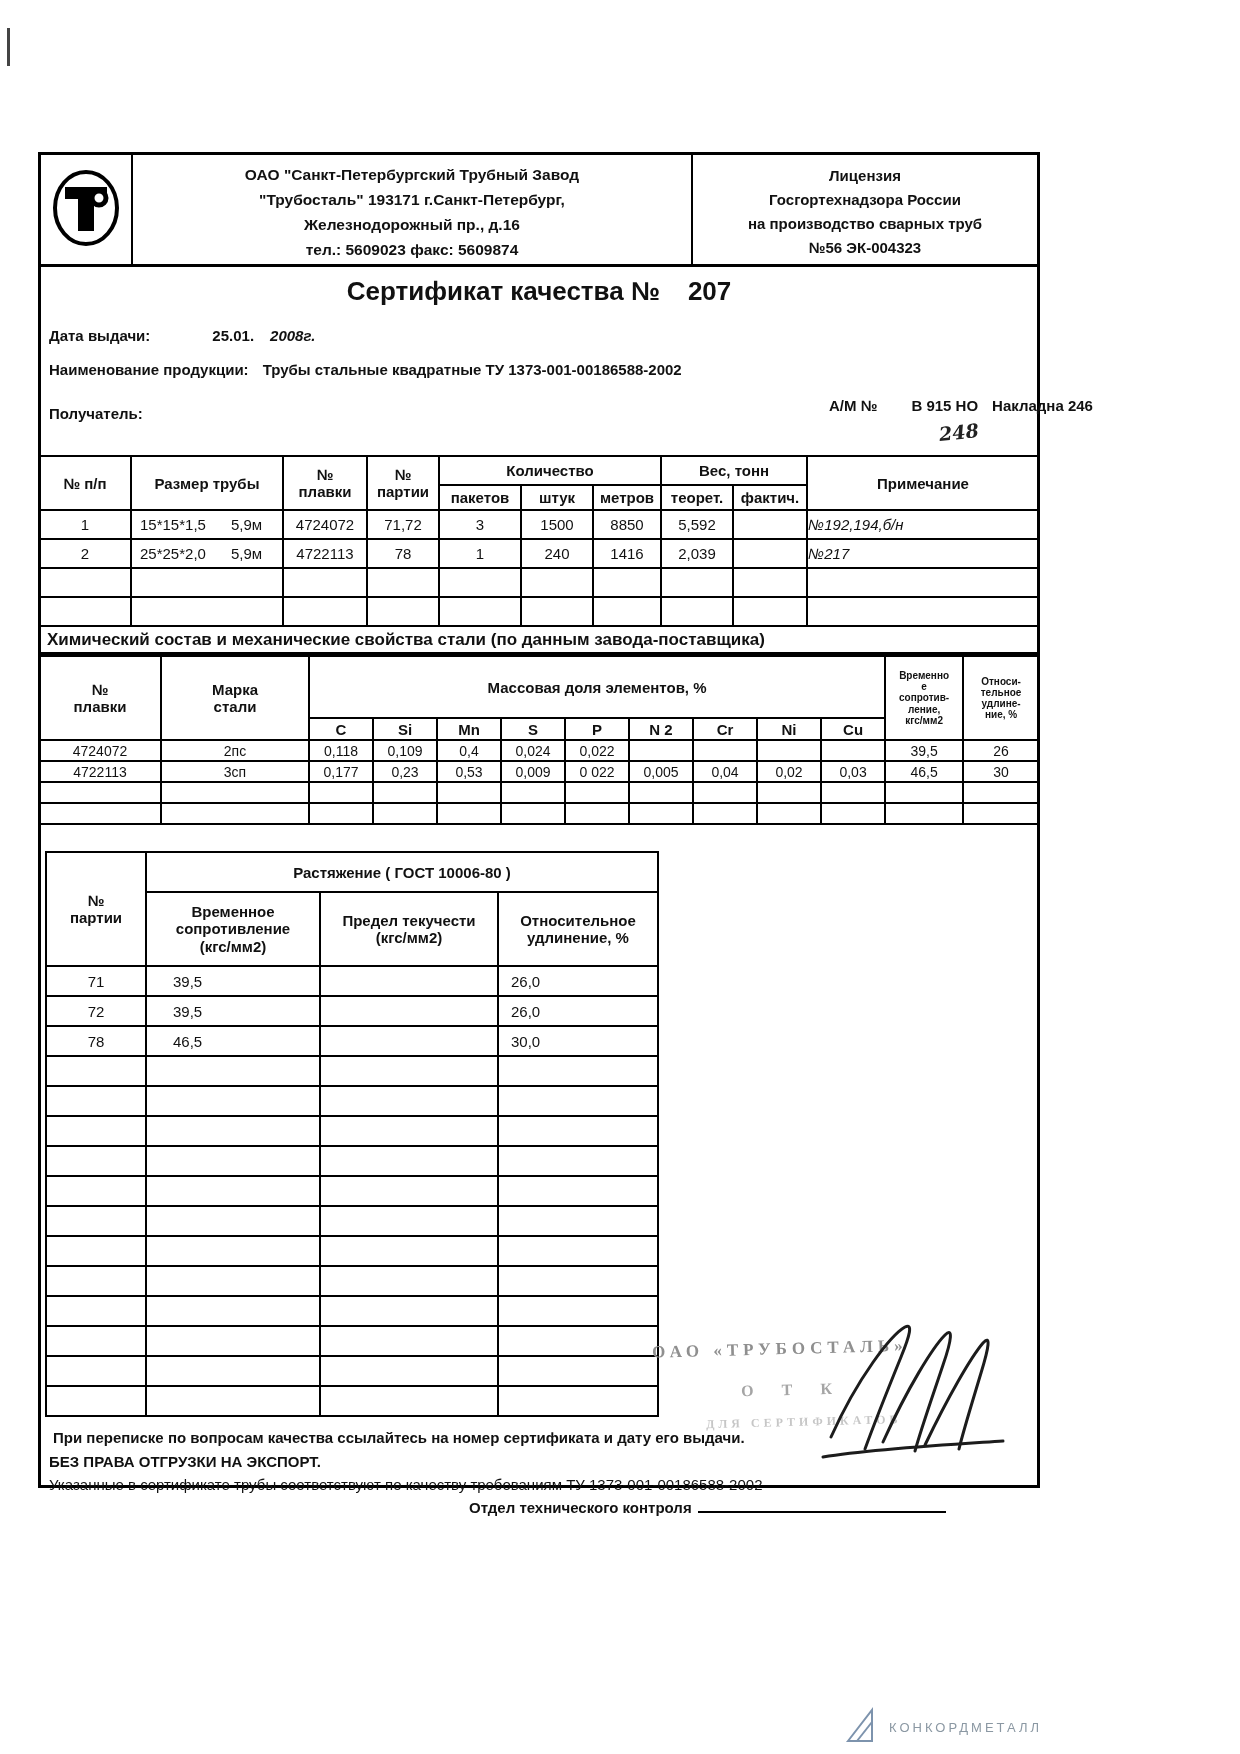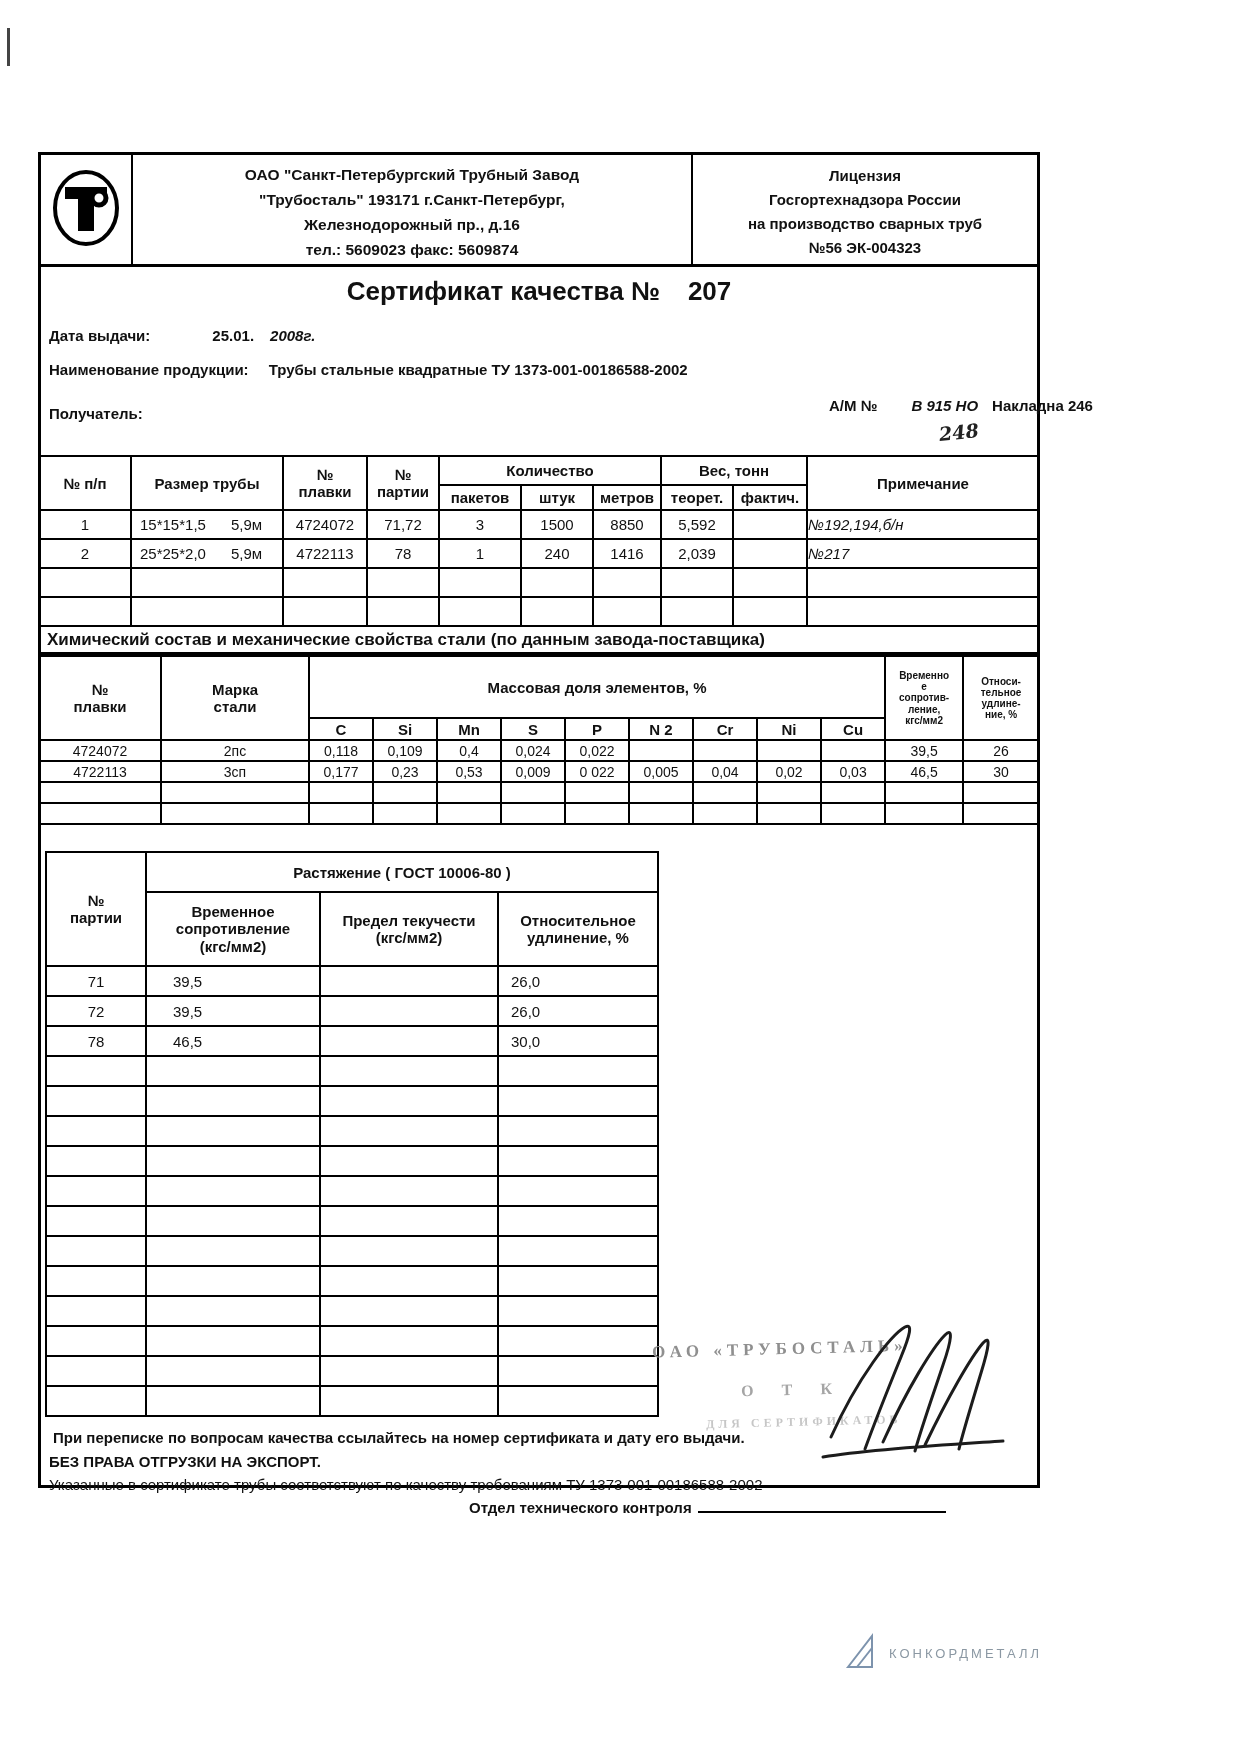--- a/index.html
+++ b/index.html
@@ -23,24 +23,24 @@
   .hdr-license { flex:1; text-align:center; padding-top:9px; font-weight:700; font-size:15px; line-height:24px; }
 
   
   .title-row { height:46px; text-align:center; padding-top:9px; font-size:26px; font-weight:700; }
   .title-num { margin-left:28px; }
   .meta { position:relative; height:142px; font-size:15px; font-weight:700; }
   .m-line1 { position:absolute; left:8px; top:14px; }
   .m-date  { margin-left:62px; }
   .m-year  { margin-left:16px; font-style:italic; }
   .m-line2 { position:absolute; left:8px; top:48px; }
-  .m-prod  { margin-left:20px; }
+  .m-prod  { margin-left:14px; }
   .m-line3 { position:absolute; left:8px; top:92px; }
   .m-am    { position:absolute; left:788px; top:84px; white-space:nowrap; }
-  .m-amval { margin-left:34px;font-style:italic; }
+  .m-amval { margin-left:34px; }
   .m-way   { margin-left:14px; }
   .m-hand  { position:absolute; left:898px; top:108px; font-family:"DejaVu Serif", serif;
              font-style:italic; font-size:19px; transform:rotate(-6deg); color:#222; }
 
   
   table { border-collapse:collapse; table-layout:fixed; }
   th, td { border:2px solid #000; text-align:center; font-size:15px; color:#111; overflow:hidden; }
   th { font-weight:700; }
   .pre { white-space:pre-line; line-height:1.15; }
 
@@ -76,21 +76,21 @@
   .f-line  { display:inline-block; width:248px; border-bottom:2px solid #000; height:14px; margin-left:6px; }
 
   .stamp { position:absolute; left:612px; top:1183px; width:350px; color:#8f8f8f;
            font-family:"Liberation Serif", serif; transform:rotate(-1.5deg); pointer-events:none; }
   .stamp-l1 { font-size:17px; letter-spacing:5px; font-weight:700; }
   .stamp-l2 { font-size:16px; letter-spacing:12px; font-weight:700; margin:22px 0 0 88px; opacity:.8; }
   .stamp-l3 { font-size:12px; letter-spacing:4px; font-weight:700; margin:16px 0 0 52px; opacity:.5; }
   .sig { position:absolute; left:772px; top:1162px; }
 
   
-  .watermark { position:absolute; left:845px; top:1632px; display:flex; align-items:center; gap:10px; }
+  .watermark { position:absolute; left:845px; top:1706px; display:flex; align-items:center; gap:10px; }
   .wm-text { font-size:13px; letter-spacing:3px; font-weight:500; color:#8b98a3; }
 </style>
 </head>
 <body>
 
 <div class="page">
   <div class="artifact"></div>
 
   <div class="doc">
 

